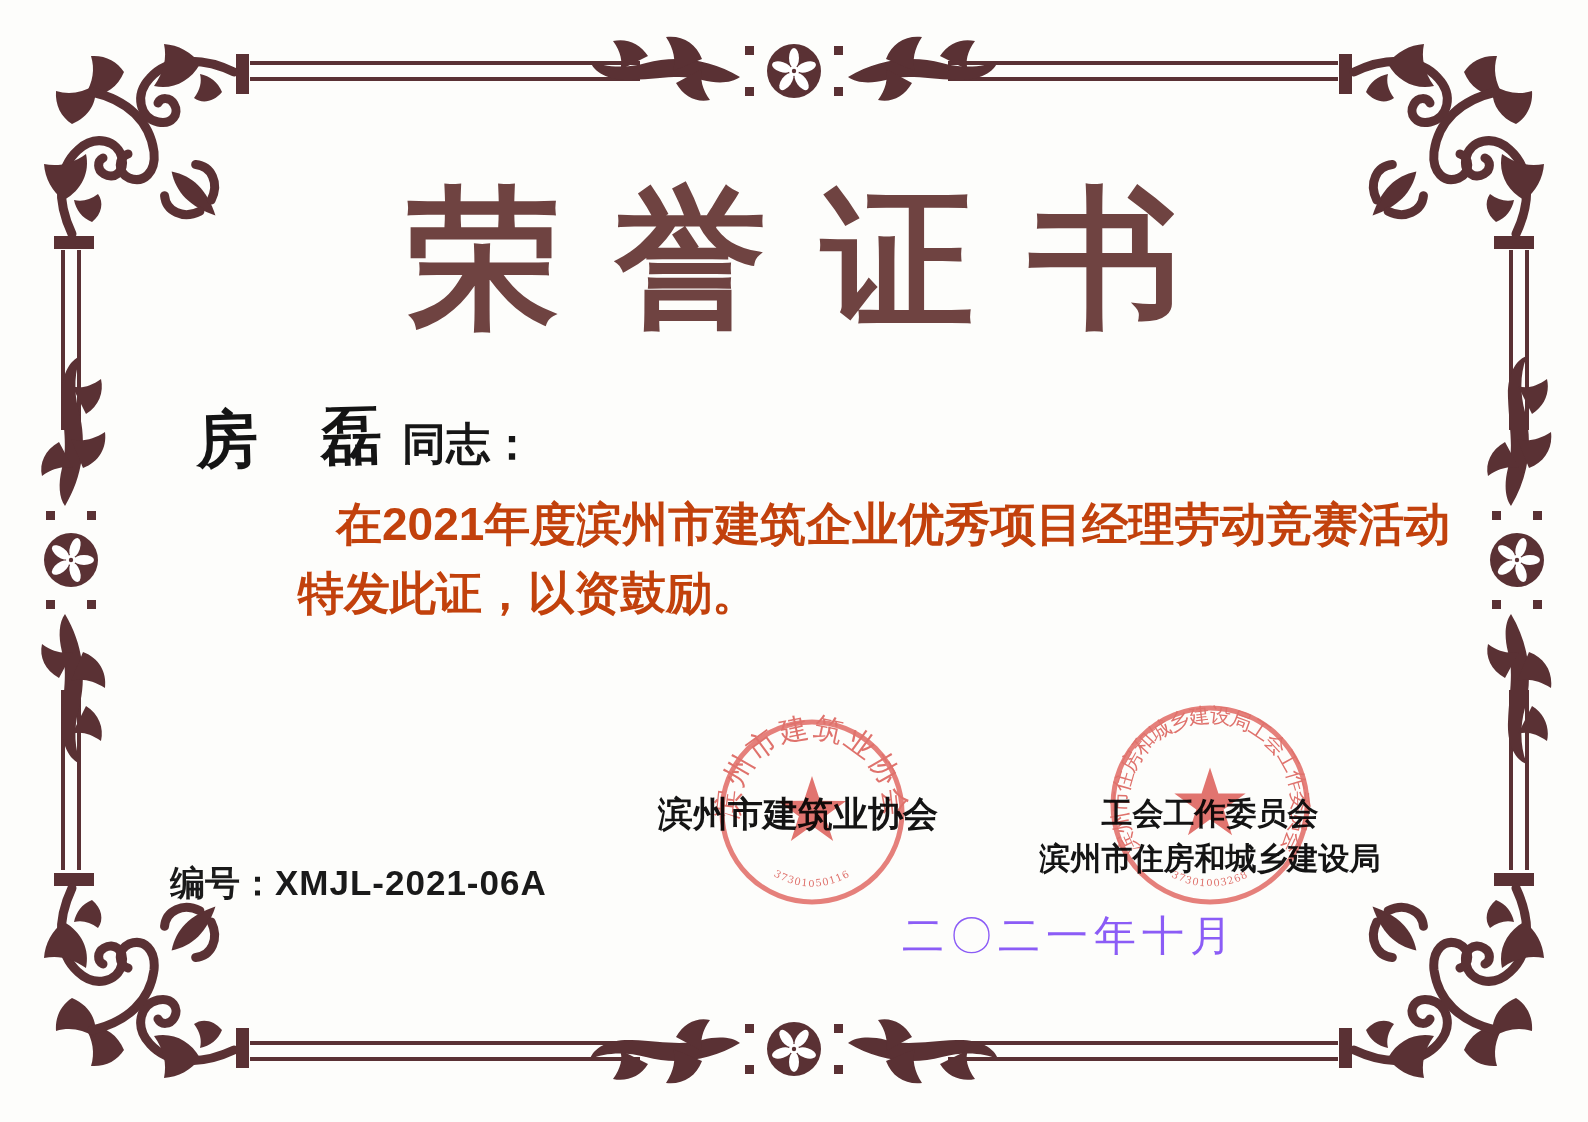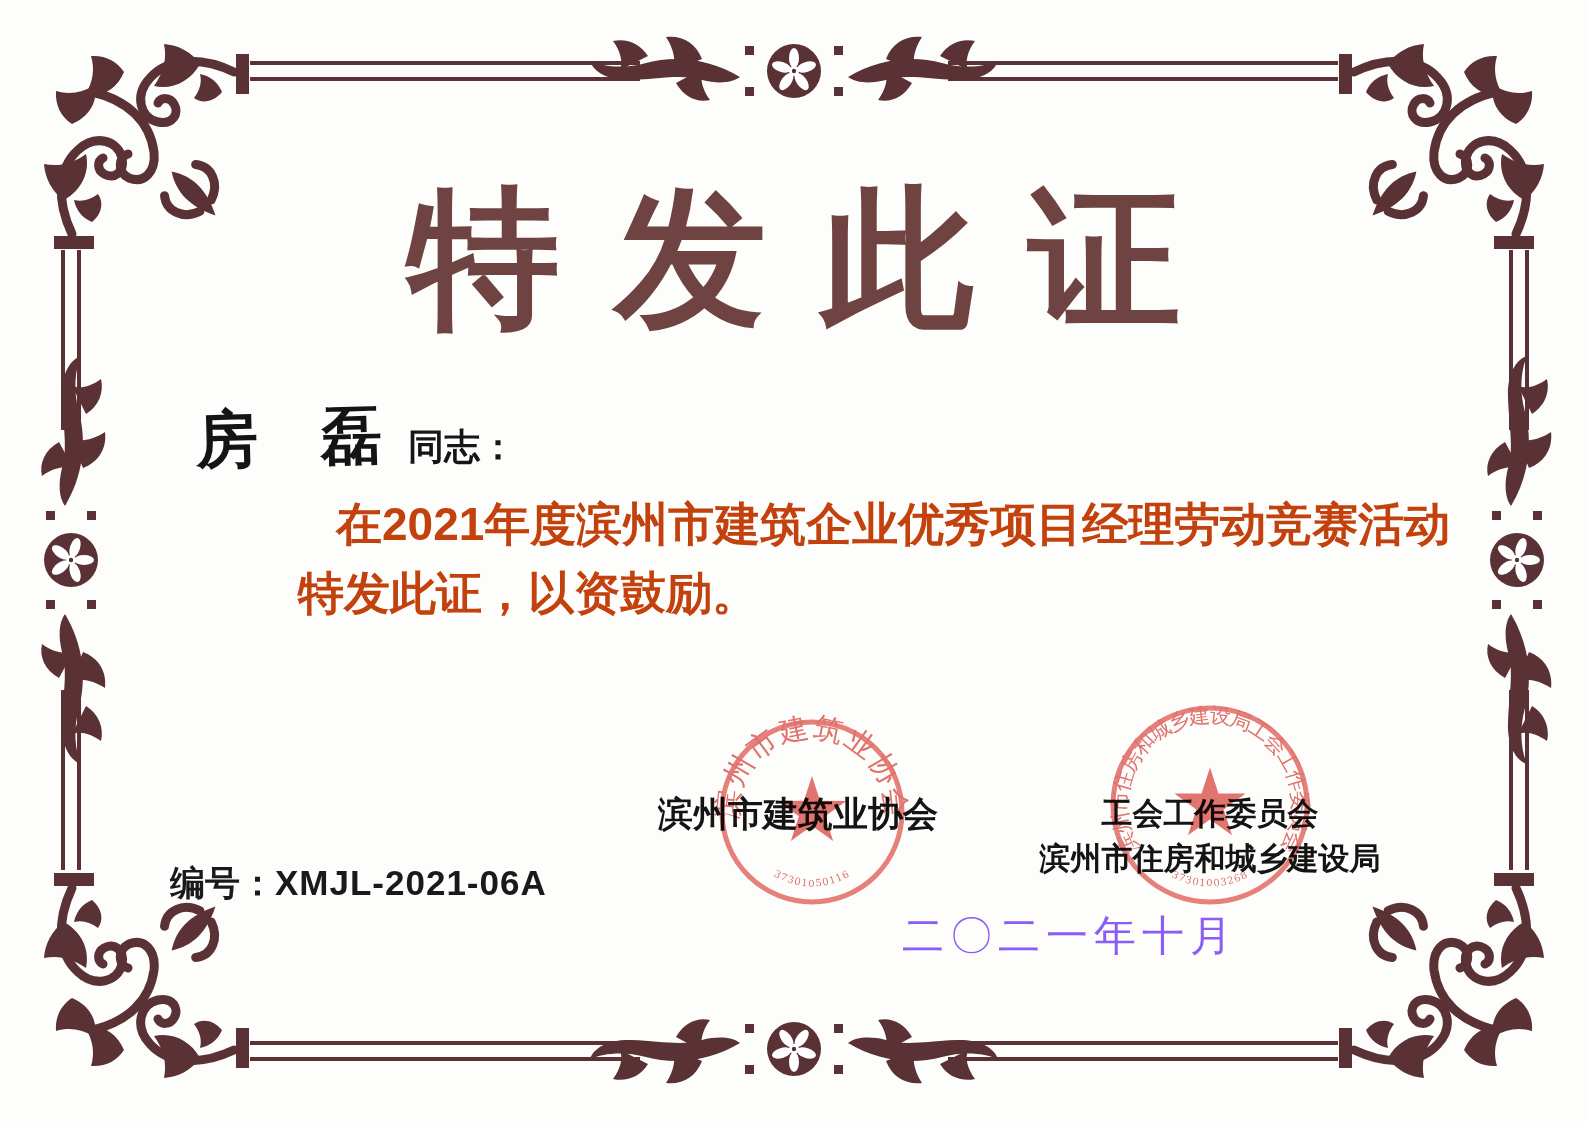--- a/index.html
+++ b/index.html
@@ -19,21 +19,21 @@
     font-family:"DejaVu Serif","Liberation Serif",serif;
     font-size:152px;font-weight:900;color:#6f4341;
     letter-spacing:55px;text-indent:55px;white-space:nowrap;
   }
   
   .recipient{left:196px;top:396px;z-index:3;display:flex;align-items:baseline;white-space:nowrap;}
   .recipient .name{
     font-family:"DejaVu Serif","Liberation Serif",serif;
     font-size:62px;font-weight:900;color:#141414;transform:rotate(-1.5deg);
   }
-  .recipient .suffix{font-size:36px;font-weight:700;color:#161616;margin-left:26px;}
+  .recipient .suffix{font-size:44px;font-weight:700;color:#161616;margin-left:20px;}
   
   .body-text{left:188px;top:490px;width:1260px;z-index:3;
     font-size:46px;line-height:69px;font-weight:700;color:#c2410c;white-space:nowrap;}
   .body-text .l1{margin-left:148px;}
   .body-text .l3{margin-left:110px;}
   
   .org1{left:658px;top:791px;z-index:4;font-size:35px;font-weight:700;color:#141414;white-space:nowrap;}
   .org2{left:1028px;top:791px;width:364px;z-index:4;text-align:center;
     font-size:31px;line-height:45px;font-weight:700;color:#141414;white-space:nowrap;}
   
@@ -123,21 +123,21 @@
   <use href="#cornerTL" transform="translate(1588,0) scale(-1,1)"></use>
   <use href="#cornerTL" transform="translate(0,1122) scale(1,-1)"></use>
   <use href="#cornerTL" transform="translate(1588,1122) scale(-1,-1)"></use>
 
   <use href="#medallion" transform="translate(794,71)"></use>
   <use href="#medallion" transform="translate(794,1049) scale(1,-1)"></use>
   <use href="#medallion" transform="translate(71,560) rotate(90)"></use>
   <use href="#medallion" transform="translate(1517,560) rotate(90)"></use>
 </svg>
 
-<div class="abs title">特发此证</div>
+<div class="abs title">荣誉证书</div>
 
 <div class="abs recipient">
   <span class="name">房　磊</span>
   <span class="suffix">同志：</span>
 </div>
 
 <div class="abs body-text">
   <div class="l1">在2021年度滨州市建筑企业优秀项目经理劳动竞赛活动</div>
   <div class="l3">特发此证，以资鼓励。</div>
 </div>

